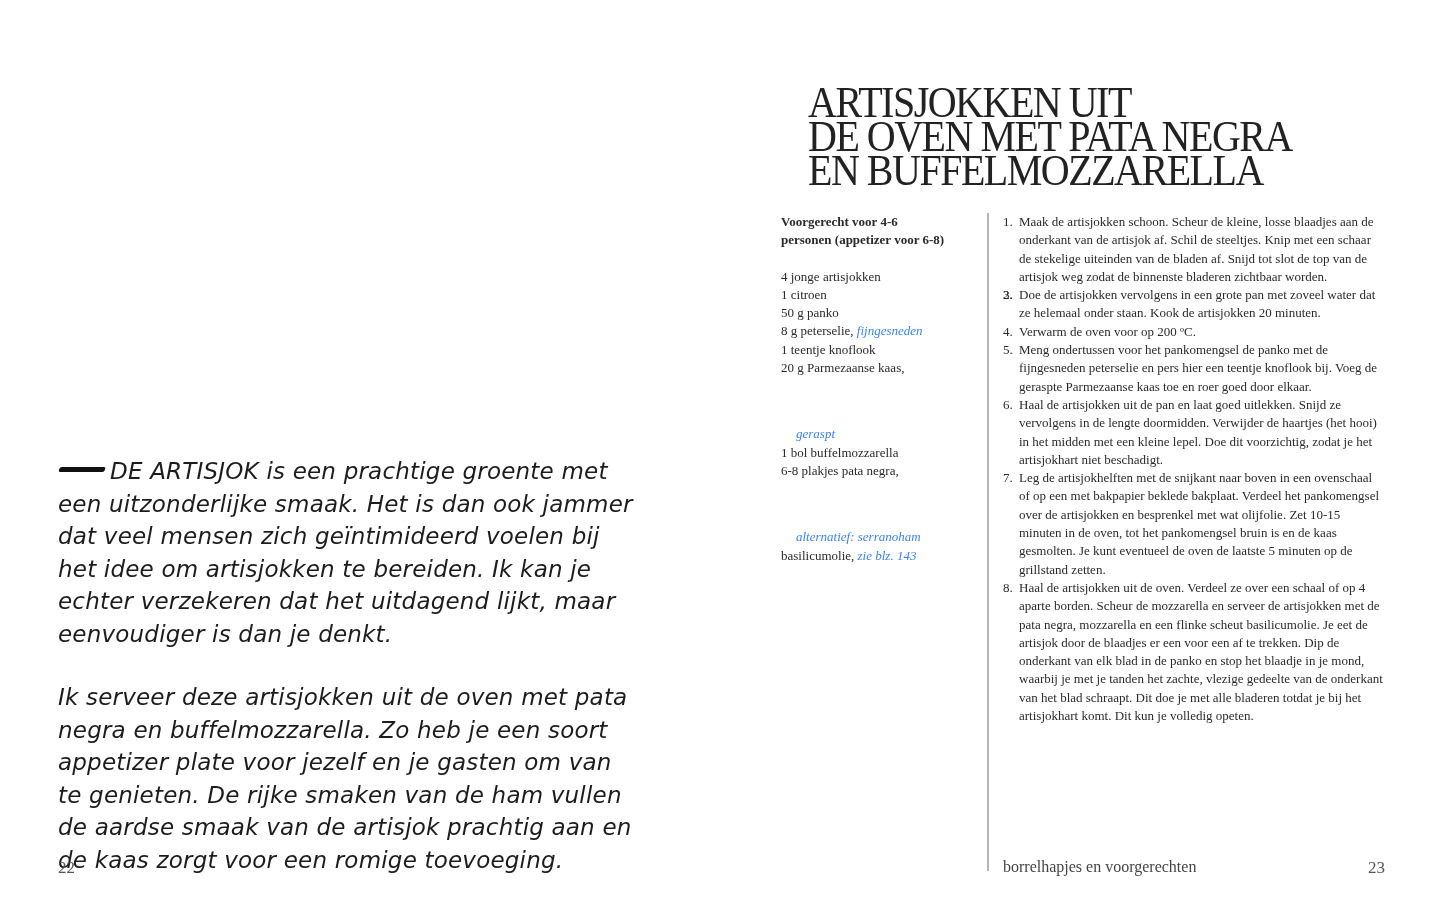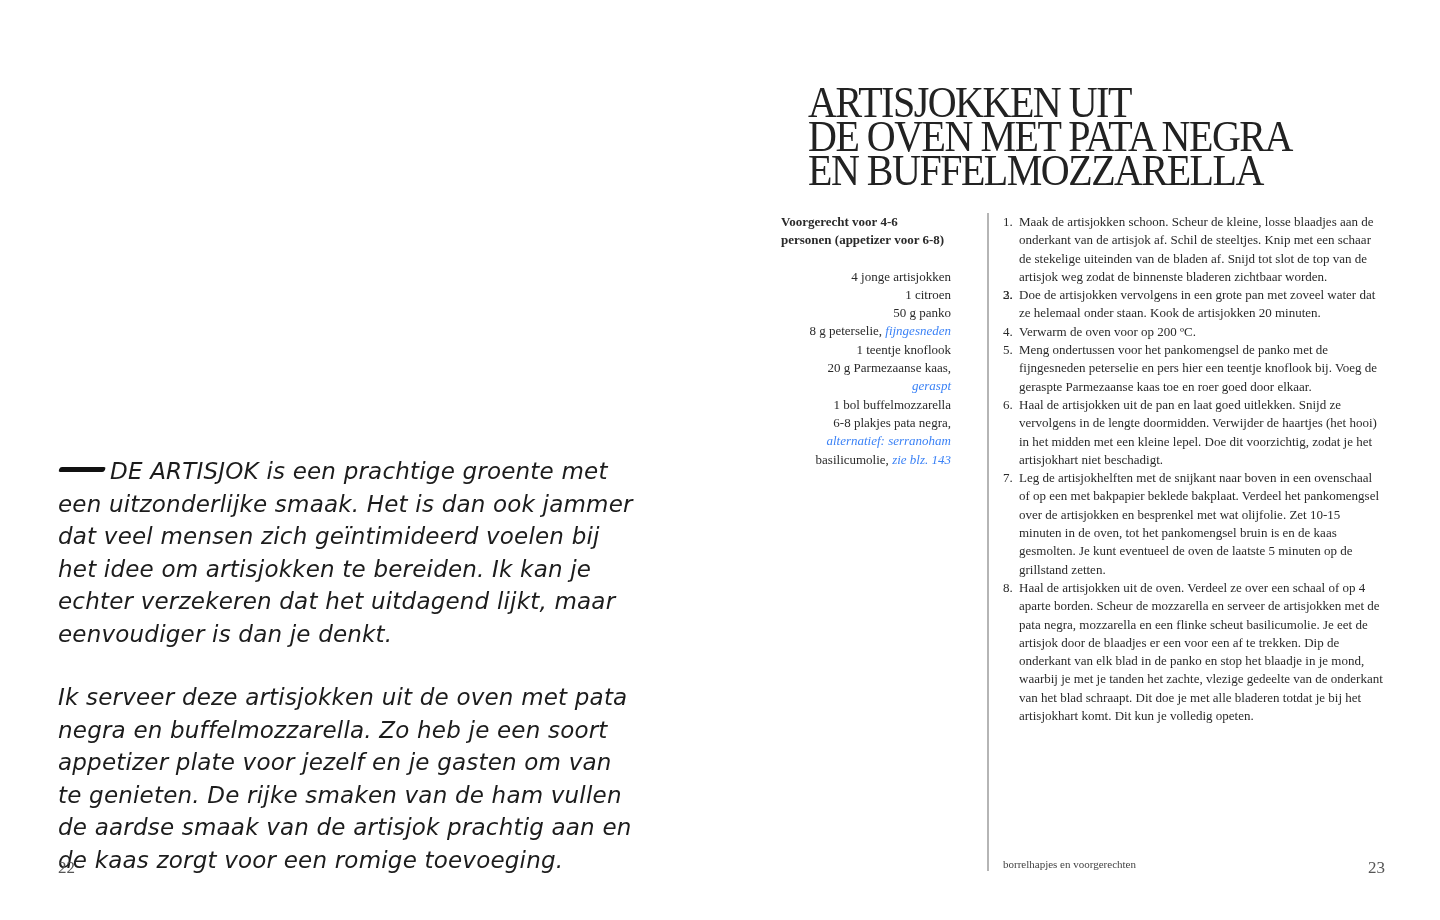--- a/index.html
+++ b/index.html
@@ -20,41 +20,41 @@
   }
   .handwriting p { margin: 0 0 31px 0; }
   .hw-dash {
     display: inline-block; width: 46px; height: 5px; background: #111; vertical-align: middle;
     margin-right: 6px; border-radius: 2px; transform: skewX(-20deg) translateY(-3px);
   }
 
   .folio { position: absolute; top: 858px; font-size: 17px; color: #555; font-family: "Liberation Serif", serif; }
   .folio-left { left: 58px; }
   .folio-right { left: 1368px; }
-  .running-head { position: absolute; left: 1003px; top: 858px; font-size: 11px; color: #444; }
+  .running-head { position: absolute; left: 1003px; top: 858px; font-size: 16px; color: #444; }
 
   
   .title {
     position: absolute; left: 808px; top: 86px; margin: 0;
     font-family: "Liberation Serif", "DejaVu Serif", serif; font-weight: normal;
     font-size: 40px; line-height: 30px; letter-spacing: -1.5px; color: #222;
     transform: scaleY(1.12); transform-origin: top left;
   }
   .title span { display: block; }
 
   
   .ingredients {
     position: absolute; left: 781px; top: 213px; width: 170px;
     font-size: 13px; line-height: 18.3px; color: #2a2a2a;
   }
   .serves { font-weight: bold; margin: 0 0 18px 0; }
   .ing-list { list-style: none; margin: 0; padding: 0; }
-  .ing-list li { margin: 0; text-align: right; }
+  .ing-list li { margin: 0; }
   .ing-note { font-style: italic; color: #3b82f6; }
-  .ing-note.indent { display: block; padding-left: 15px; }
+  .ing-note.indent { display: block; padding-left: 15px; margin-top: 48px; }
 
   
   .v-rule { position: absolute; left: 987px; top: 213px; width: 2px; height: 658px; background: #b5b5b5; }
 
   
   .method {
     position: absolute; left: 1003px; top: 213px; width: 380px; margin: 0; padding: 0;
     list-style: none; font-size: 13px; line-height: 18.3px; color: #2a2a2a;
   }
   .method li { position: relative; padding-left: 16px; margin: 0; }

